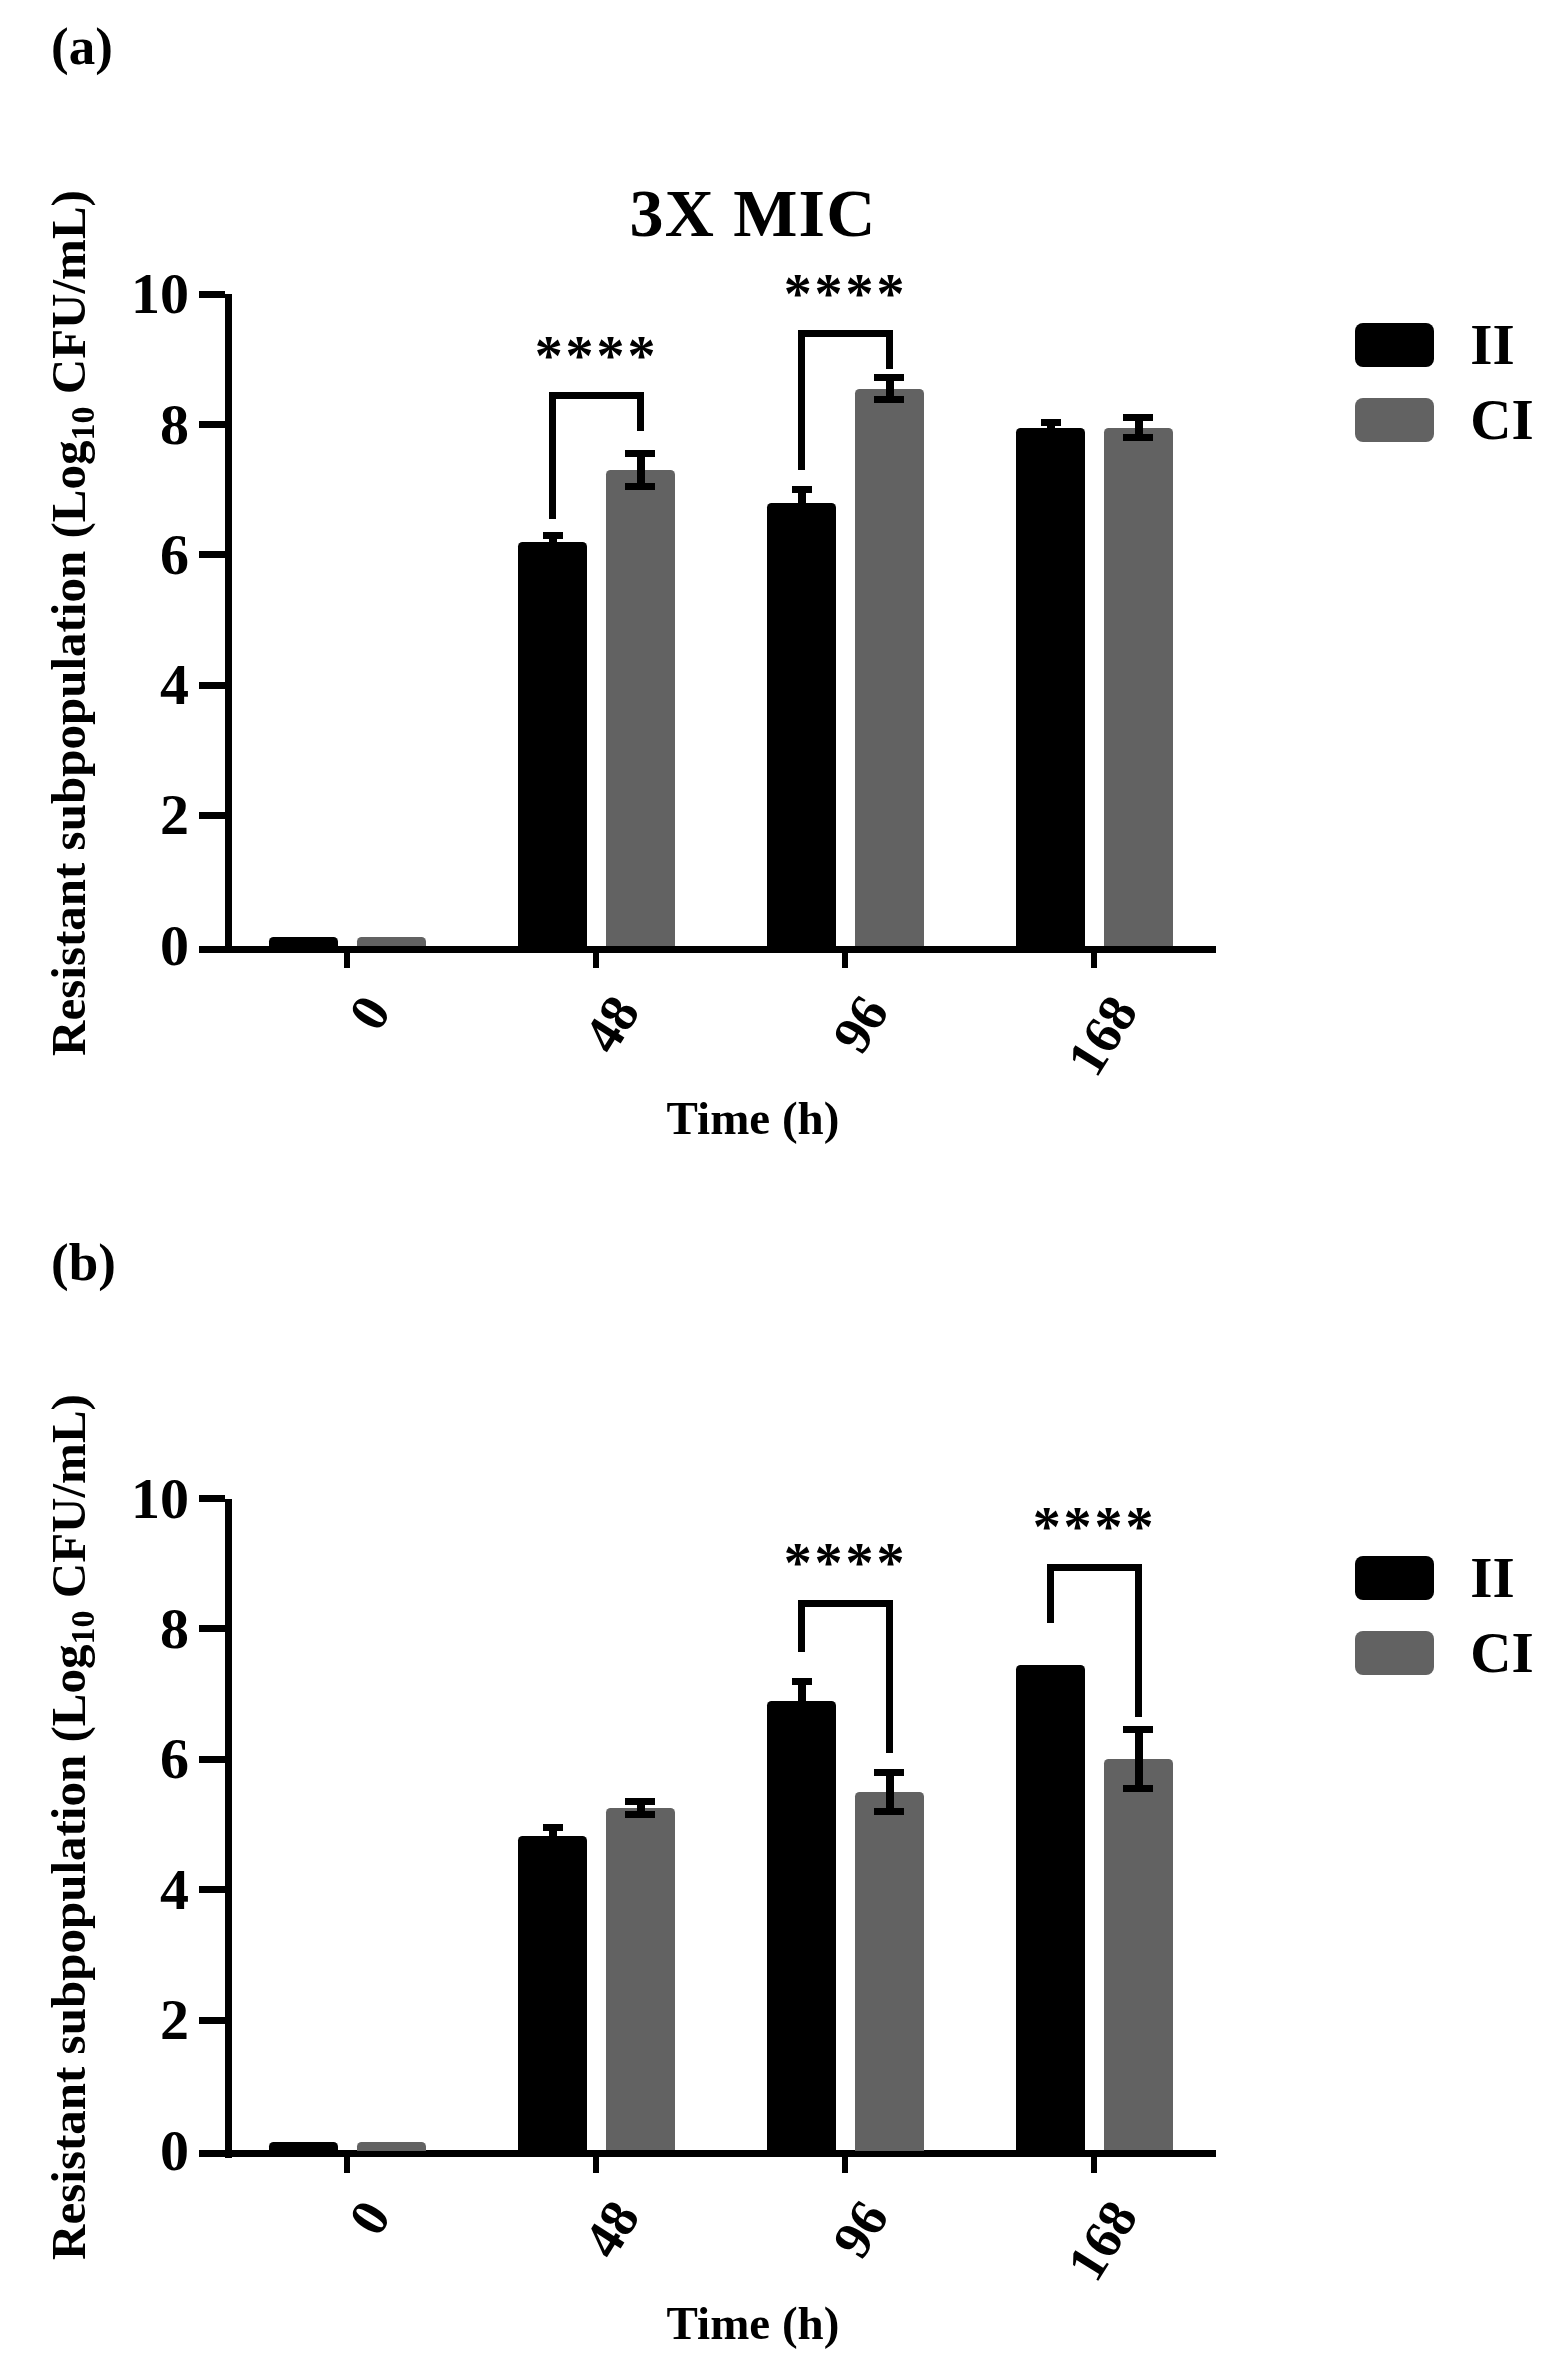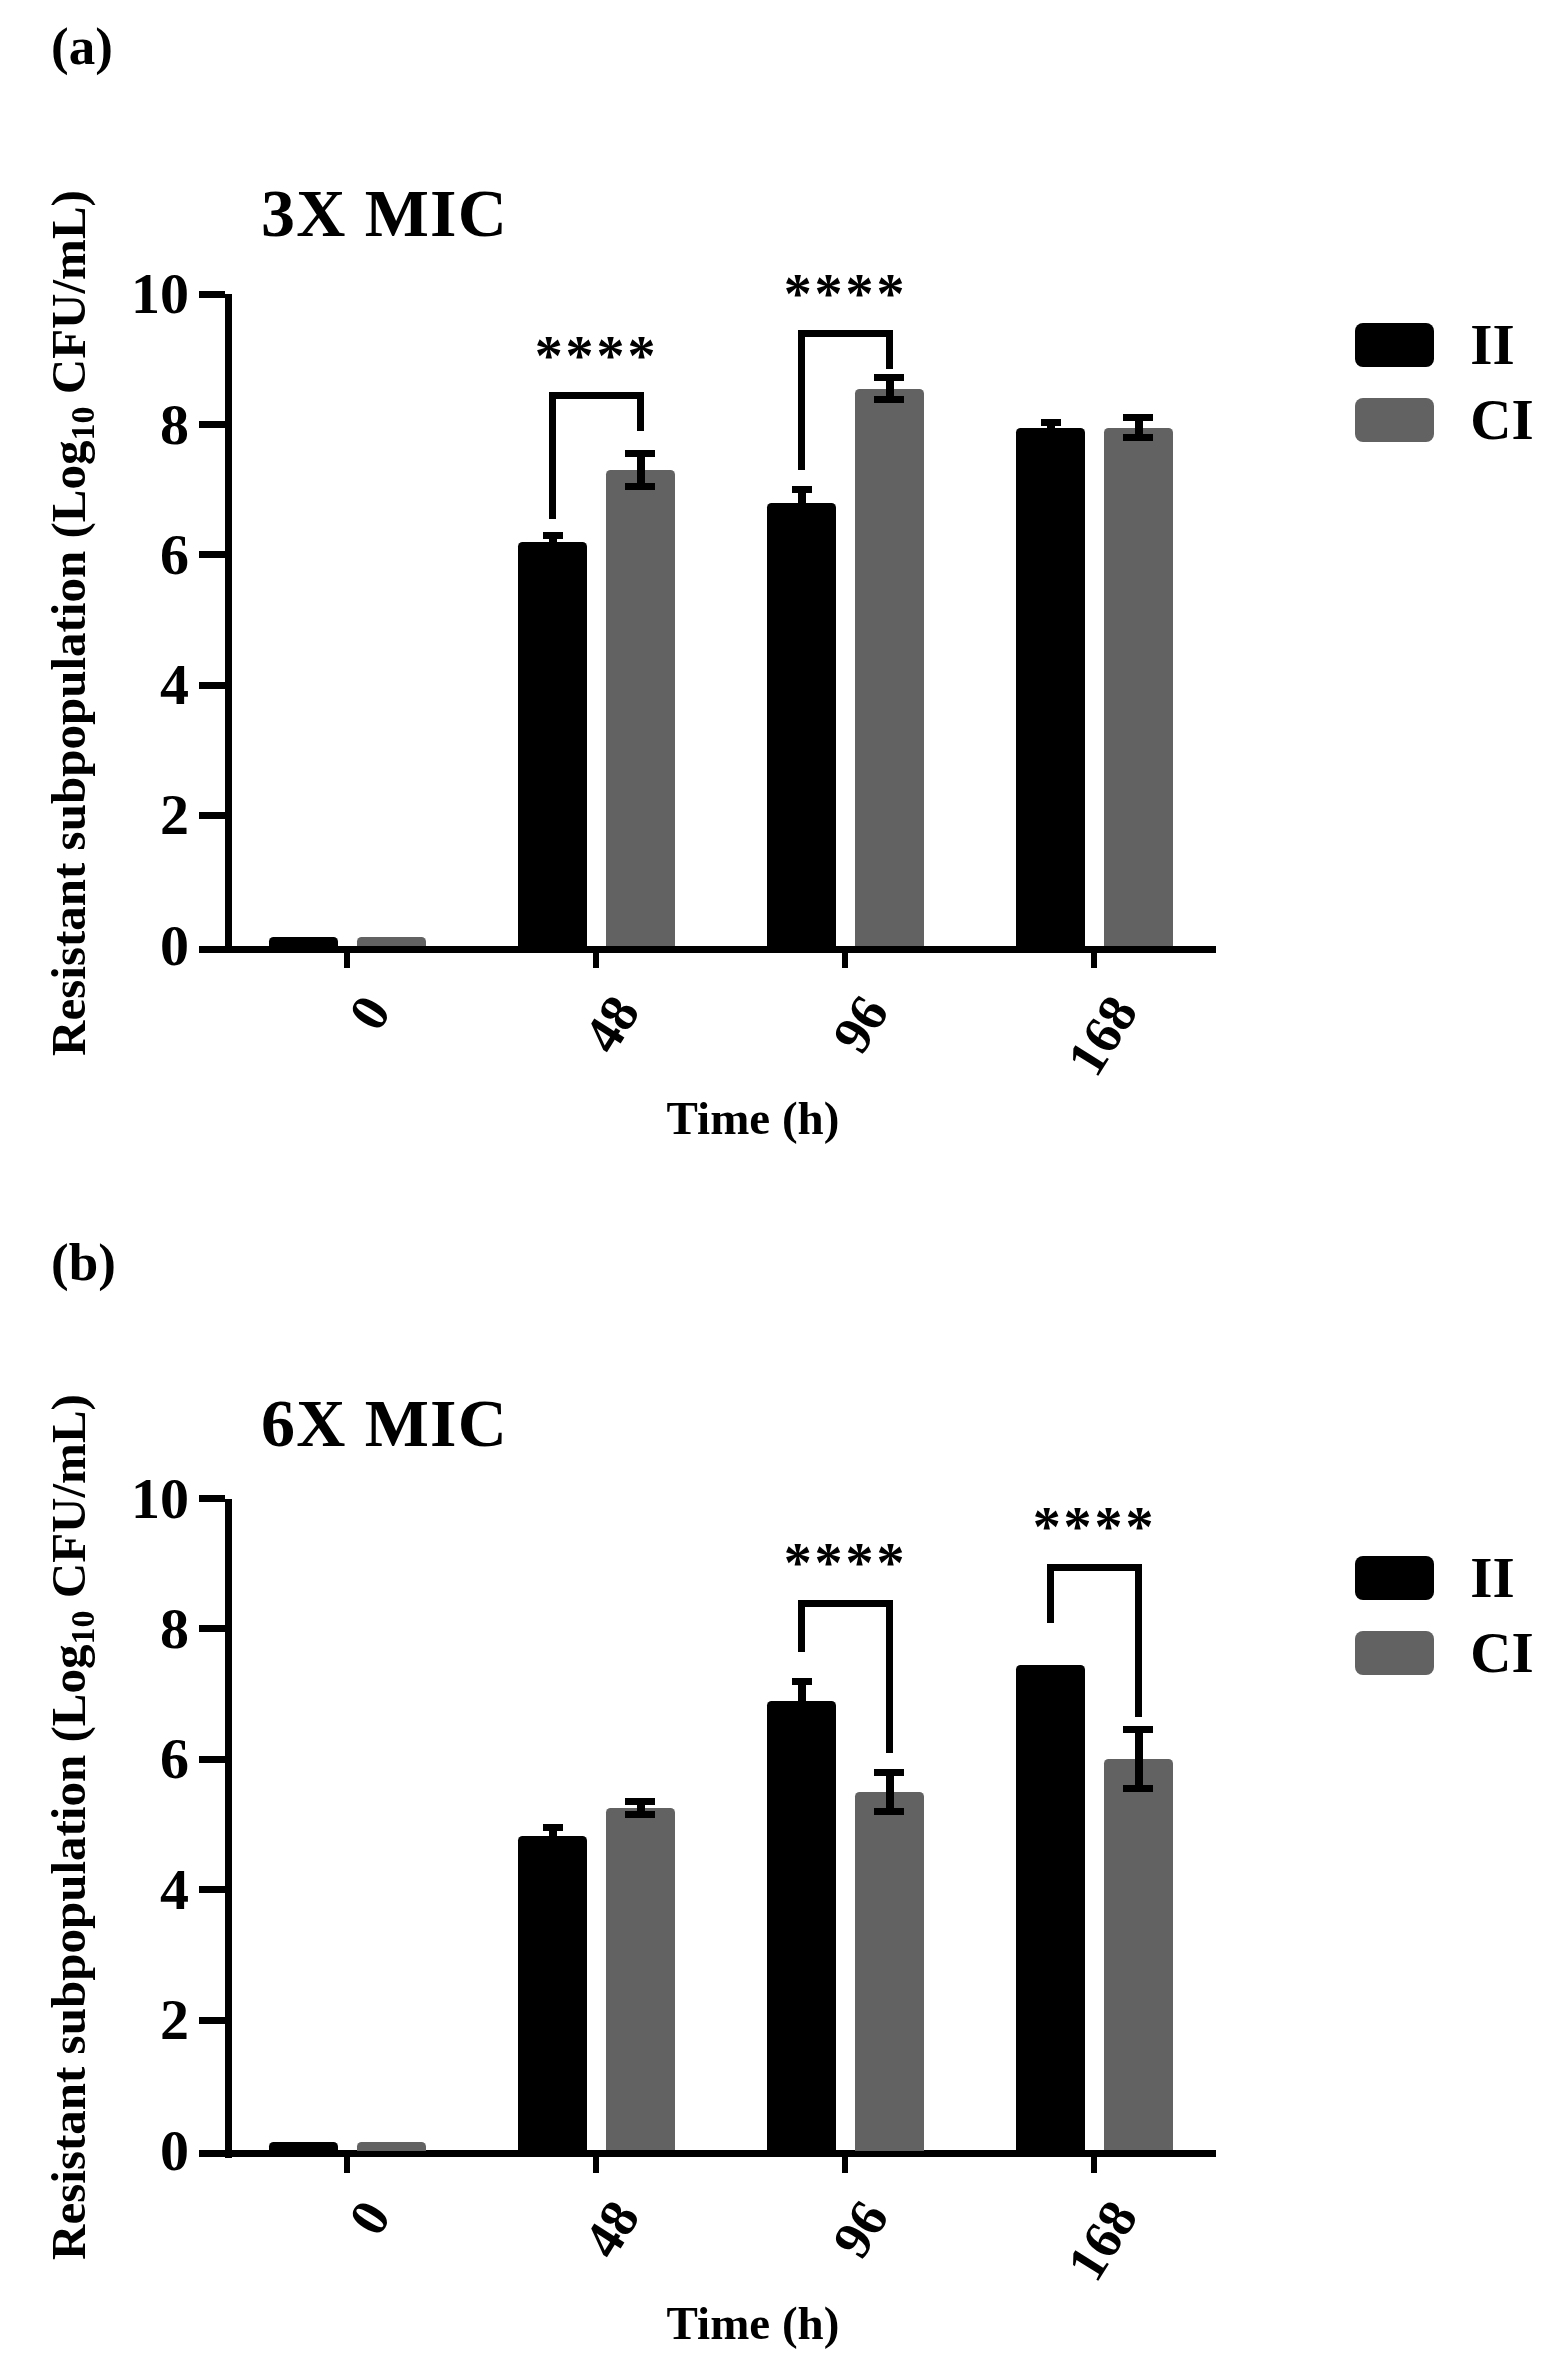--- a/index.html
+++ b/index.html
@@ -4,21 +4,21 @@
 <style>
   html,body{margin:0;padding:0;background:#ffffff;}
   .page{position:relative;width:1545px;height:2377px;background:#ffffff;overflow:hidden;
         font-family:"Liberation Serif","DejaVu Serif",serif;color:#000;}
   .panel{position:absolute;left:0;width:1545px;}
   #panel-a{top:0;height:1187px;}
   #panel-b{top:1187px;height:1190px;}
   .panel-label{position:absolute;left:51px;font-size:53px;font-weight:bold;}
   #panel-a .panel-label{top:16px;}
   #panel-b .panel-label{top:45px;}
-  .chart-title{position:absolute;left:261px;width:984px;margin:0;
+  .chart-title{position:absolute;left:261px;width:984px;margin:0;text-align:center;
                font-size:68px;font-weight:bold;letter-spacing:1.2px;}
   #panel-a .chart-title{top:174px;}
   #panel-b .chart-title{top:197px;}
   .ytitle{position:absolute;width:869px;height:64px;line-height:64px;text-align:center;
           font-size:49px;font-weight:bold;transform:rotate(-90deg);white-space:nowrap;}
   .ytitle .sub{font-size:34px;vertical-align:-9.3px;}
   .xtitle{position:absolute;left:261px;width:984px;text-align:center;
           font-size:47px;font-weight:bold;}
   #panel-a .xtitle{top:1091px;}
   #panel-b .xtitle{top:1109px;}
@@ -118,21 +118,20 @@
       <div class="legend-row">
         <span class="swatch" style="background: rgb(98, 98, 98);"></span>
         <span class="legend-label">CI</span>
       </div>
     </div>
     <div class="xtitle">Time (h)</div>
   </section>
 
   <section class="panel" id="panel-b">
     <div class="panel-label">(b)</div>
-    <h2 class="chart-title">6X MIC</h2>
     <div class="ytitle" style="left:-366px;top:608px;"><span>Resistant subpopulation (Log</span><span class="sub">10</span><span> CFU/mL)</span></div>
     <div class="plot">
         <div class="axis-line" style="left: 225px; top: 312px; width: 7px; height: 659px;"></div>
         <div class="axis-line" style="left: 225px; top: 963px; width: 991px; height: 7px;"></div>
         <div class="tick" style="left: 199px; top: 963px; width: 25.5px; height: 7px;"></div>
         <div class="ytick-label" style="left: 91px; top: 932px;">0</div>
         <div class="tick" style="left: 199px; top: 830px; width: 25.5px; height: 7px;"></div>
         <div class="ytick-label" style="left: 91px; top: 801px;">2</div>
         <div class="tick" style="left: 199px; top: 699px; width: 25.5px; height: 7px;"></div>
         <div class="ytick-label" style="left: 91px; top: 671px;">4</div>

